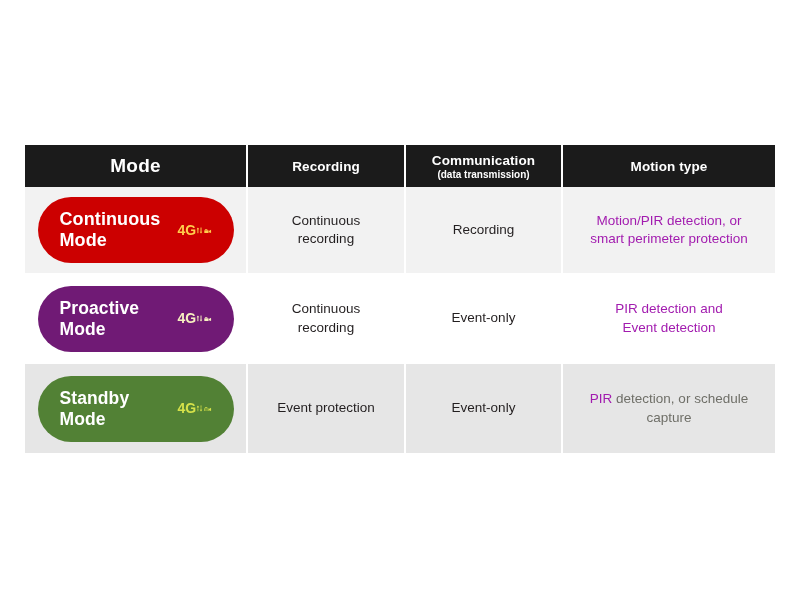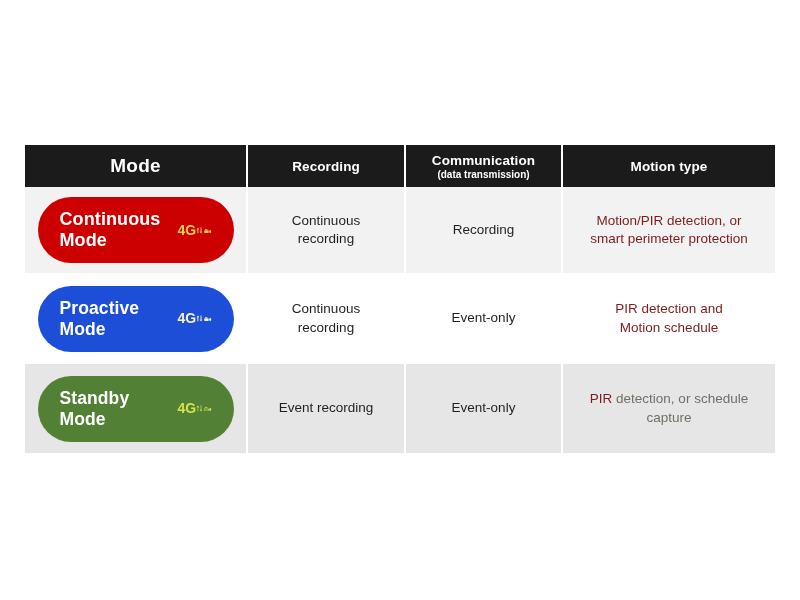--- a/index.html
+++ b/index.html
@@ -86,21 +86,21 @@
     width: 196px;
     height: 66px;
     margin: 0 auto;
     border-radius: 33px;
     display: flex;
     align-items: center;
     box-sizing: border-box;
     padding-left: 22px;
   }
   .pill.red    { background: #cc0000; }
-  .pill.gold   { background: #1d4ed8; }
+  .pill.gold   { background: #701a75; }
   .pill.green  { background: #528135; }
 
   .pill-label {
     color: #ffffff;
     font-size: 18px;
     font-weight: bold;
     line-height: 1.18;
     text-align: left;
     white-space: pre-line;
     letter-spacing: .1px;
@@ -126,21 +126,21 @@
     line-height: 1;
     margin-bottom: 1px;
   }
   .pill.red   .net-label { color: #ffcf4d; }
   .pill.gold  .net-label { color: #f7f0c0; }
   .pill.green .net-label { color: #d6e24a; }
 
   .arrows-svg { display: block; }
   .cam-svg { display: block; margin-top: 1px; }
 
-  .evt-strong { color: #7f1d1d; }
+  .evt-strong { color: #a21caf; }
   .evt-muted  { color: #6f6f68; }
 </style>
 </head>
 <body>
 
 <div class="slide">
   <div class="table-wrap">
     <table class="modes">
       <colgroup>
         <col class="c-mode">
@@ -232,21 +232,21 @@
           </td>
           <td>
             <span style="white-space:pre-line">Continuous
 recording</span>
           </td>
           <td>
             <span>Event-only</span>
           </td>
           <td>
             <span class="evt-strong"></span><span class="evt-strong" style="white-space:pre-line">PIR detection and
-Motion schedule</span>
+Event detection</span>
           </td>
         </tr>
 
         <tr class="row-c">
           <td class="mode-cell">
             <div class="pill green">
               <span class="pill-label">Standby
 Mode</span>
               <span class="pill-icons">
                 <span class="net-label">4G</span>
@@ -274,21 +274,21 @@
                     <line x1="3" y1="13" x2="14" y2="13"></line>
                     <line x1="5.5" y1="5.5" x2="5.5" y2="14.5"></line>
                     <line x1="9" y1="5.5" x2="9" y2="14.5"></line>
                     <line x1="12" y1="5.5" x2="12" y2="14.5"></line>
                   </g>
                 </svg>
               </span>
             </div>
           </td>
           <td>
-            <span style="white-space:pre-line">Event recording</span>
+            <span style="white-space:pre-line">Event protection</span>
           </td>
           <td>
             <span>Event-only</span>
           </td>
           <td>
             <span class="evt-strong">PIR </span><span class="evt-muted" style="white-space:pre-line">detection, or schedule
 capture</span>
           </td>
         </tr>
 

